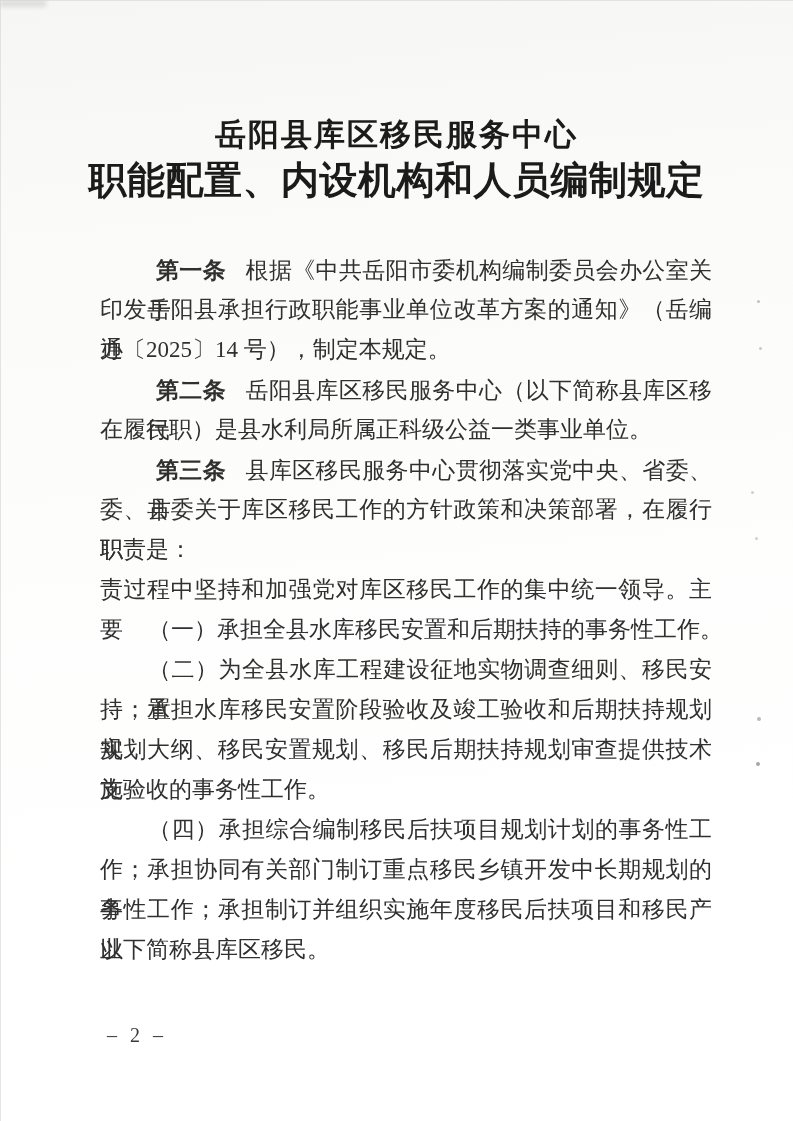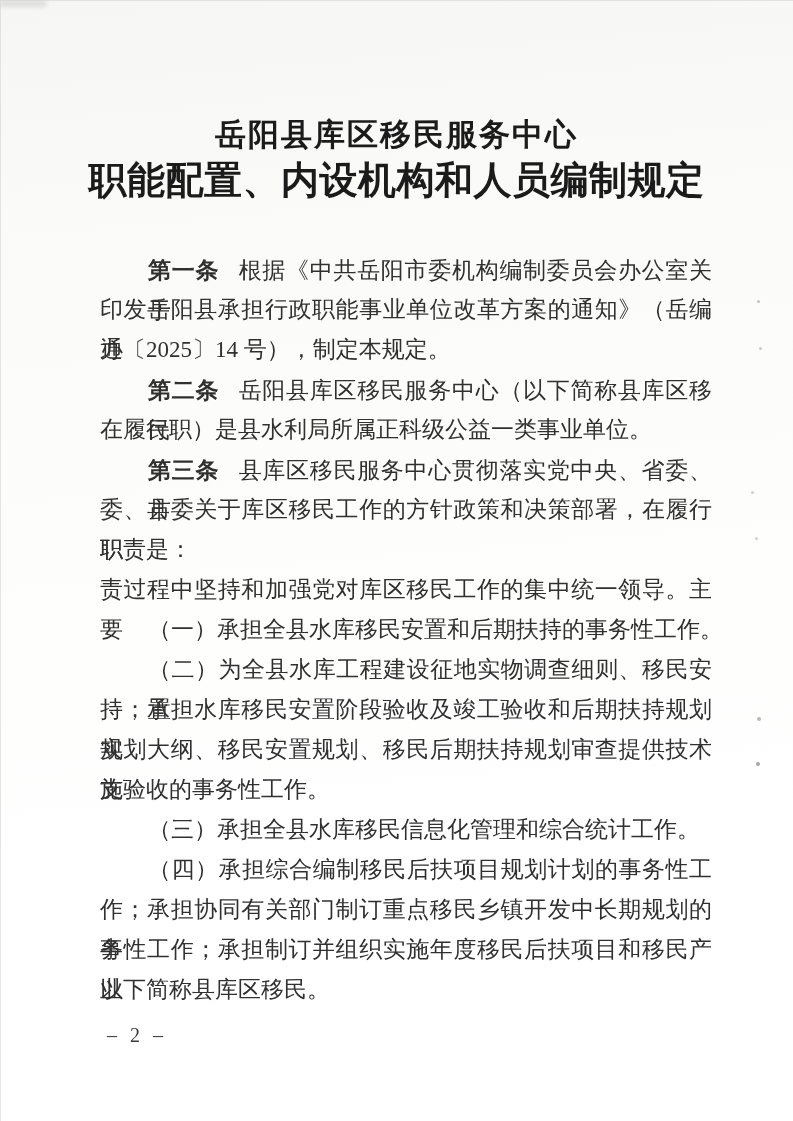--- a/index.html
+++ b/index.html
@@ -47,20 +47,21 @@
   .line.fill{
     white-space:normal;
     text-align:justify;
     text-align-last:justify;
   }
   .line.indent{padding-left:48px;}
   .art{
     font-weight:700;
     font-family:"Liberation Sans","DejaVu Sans",sans-serif;
     margin-right:0.85em;
+    margin-left:8px;
   }
   .page-number{
     position:absolute;left:107px;top:1022px;
     font-size:20px;line-height:26px;letter-spacing:4px;
     color:#3a3a3a;
   }
   .speck{position:absolute;border-radius:50%;background:#8a8a88;}
   .s1{left:757px;top:300px;width:3px;height:3px;opacity:.5;}
   .s2{left:759px;top:347px;width:3px;height:3px;opacity:.45;}
   .s3{left:751px;top:491px;width:3px;height:3px;opacity:.4;}
@@ -89,21 +90,20 @@
       <div class="line"><span>在履行职）是县水利局所属正科级公益一类事业单位。</span></div>
       <div class="line fill indent"><span class="art">第三条</span><span>县库区移民服务中心贯彻落实党中央、省委、市</span></div>
       <div class="line fill"><span>委、县委关于库区移民工作的方针政策和决策部署，在履行职</span></div>
       <div class="line"><span>职责是：</span></div>
       <div class="line fill"><span>责过程中坚持和加强党对库区移民工作的集中统一领导。主要</span></div>
       <div class="line indent"><span>（一）承担全县水库移民安置和后期扶持的事务性工作。</span></div>
       <div class="line fill indent"><span>（二）为全县水库工程建设征地实物调查细则、移民安置</span></div>
       <div class="line fill"><span>持；承担水库移民安置阶段验收及竣工验收和后期扶持规划实</span></div>
       <div class="line fill"><span>规划大纲、移民安置规划、移民后期扶持规划审查提供技术支</span></div>
       <div class="line"><span>施验收的事务性工作。</span></div>
-      <div class="line indent"><span>（三）承担全县水库移民信息化管理和综合统计工作。</span></div>
       <div class="line fill indent"><span>（四）承担综合编制移民后扶项目规划计划的事务性工</span></div>
       <div class="line fill"><span>作；承担协同有关部门制订重点移民乡镇开发中长期规划的事</span></div>
       <div class="line fill"><span>务性工作；承担制订并组织实施年度移民后扶项目和移民产业</span></div>
       <div class="line"><span>以下简称县库区移民。</span></div>
     </div>
 
   <div class="page-number">– 2 –</div>
 
   <div class="speck s1"></div>
   <div class="speck s2"></div>

